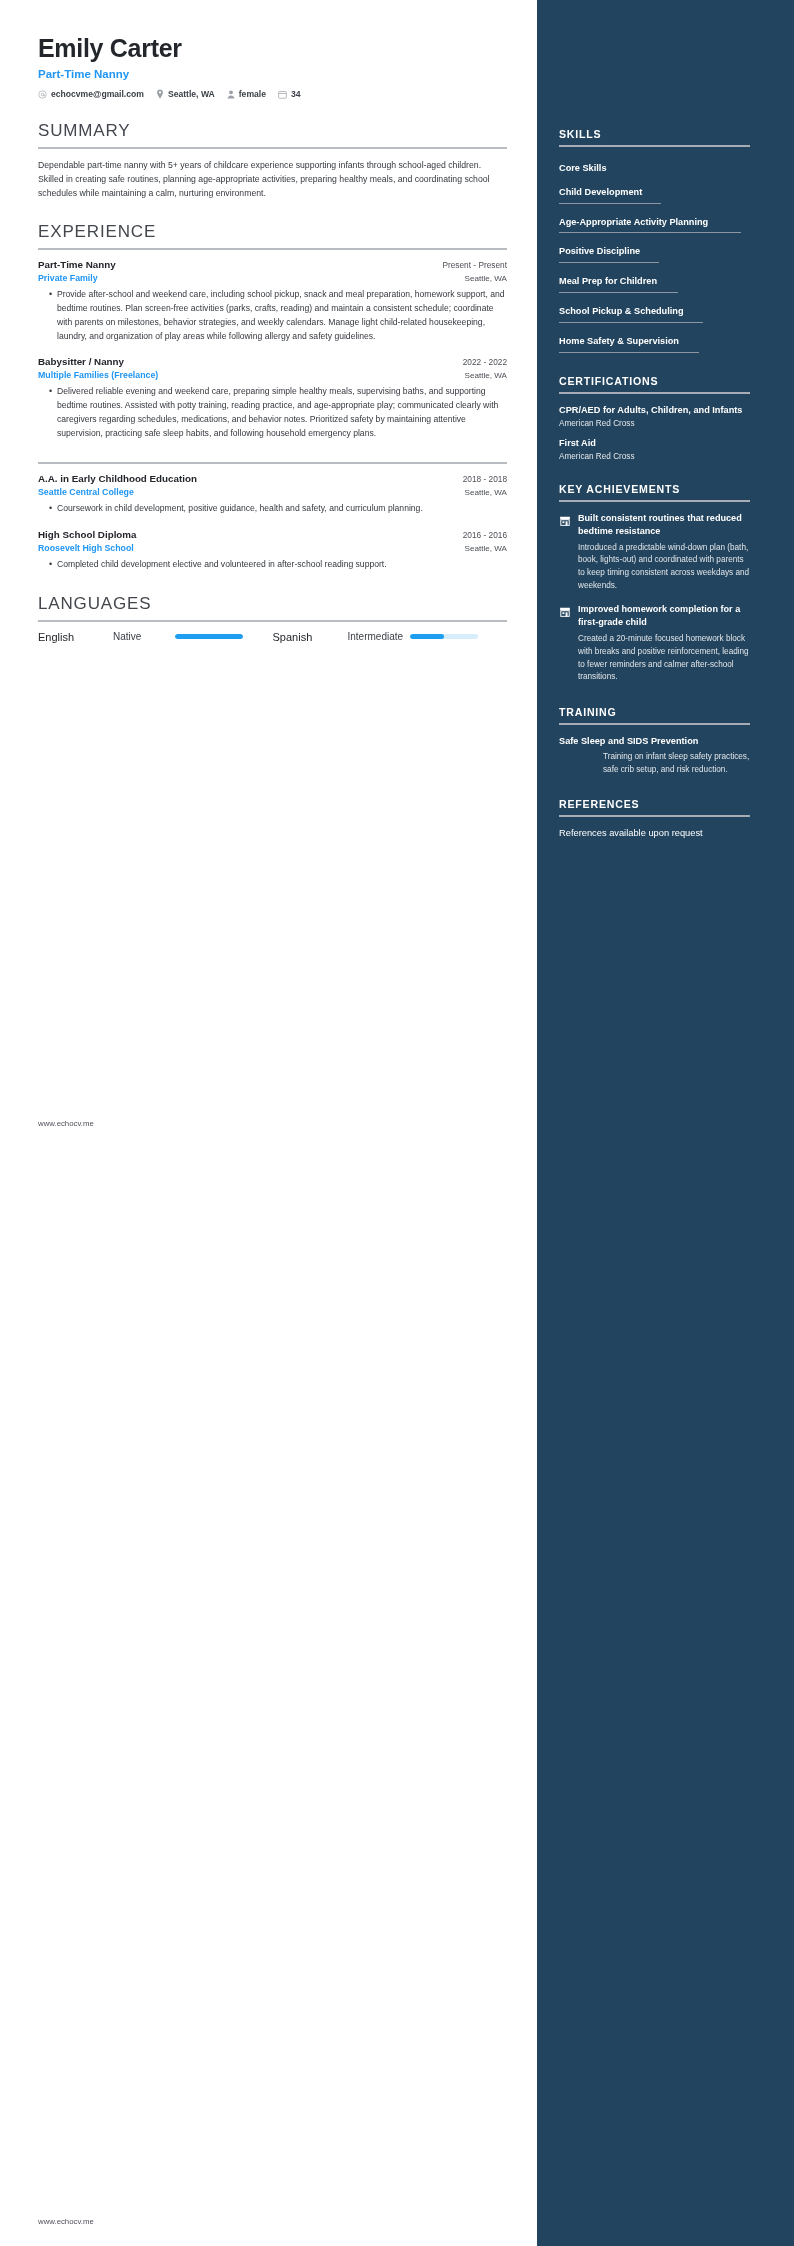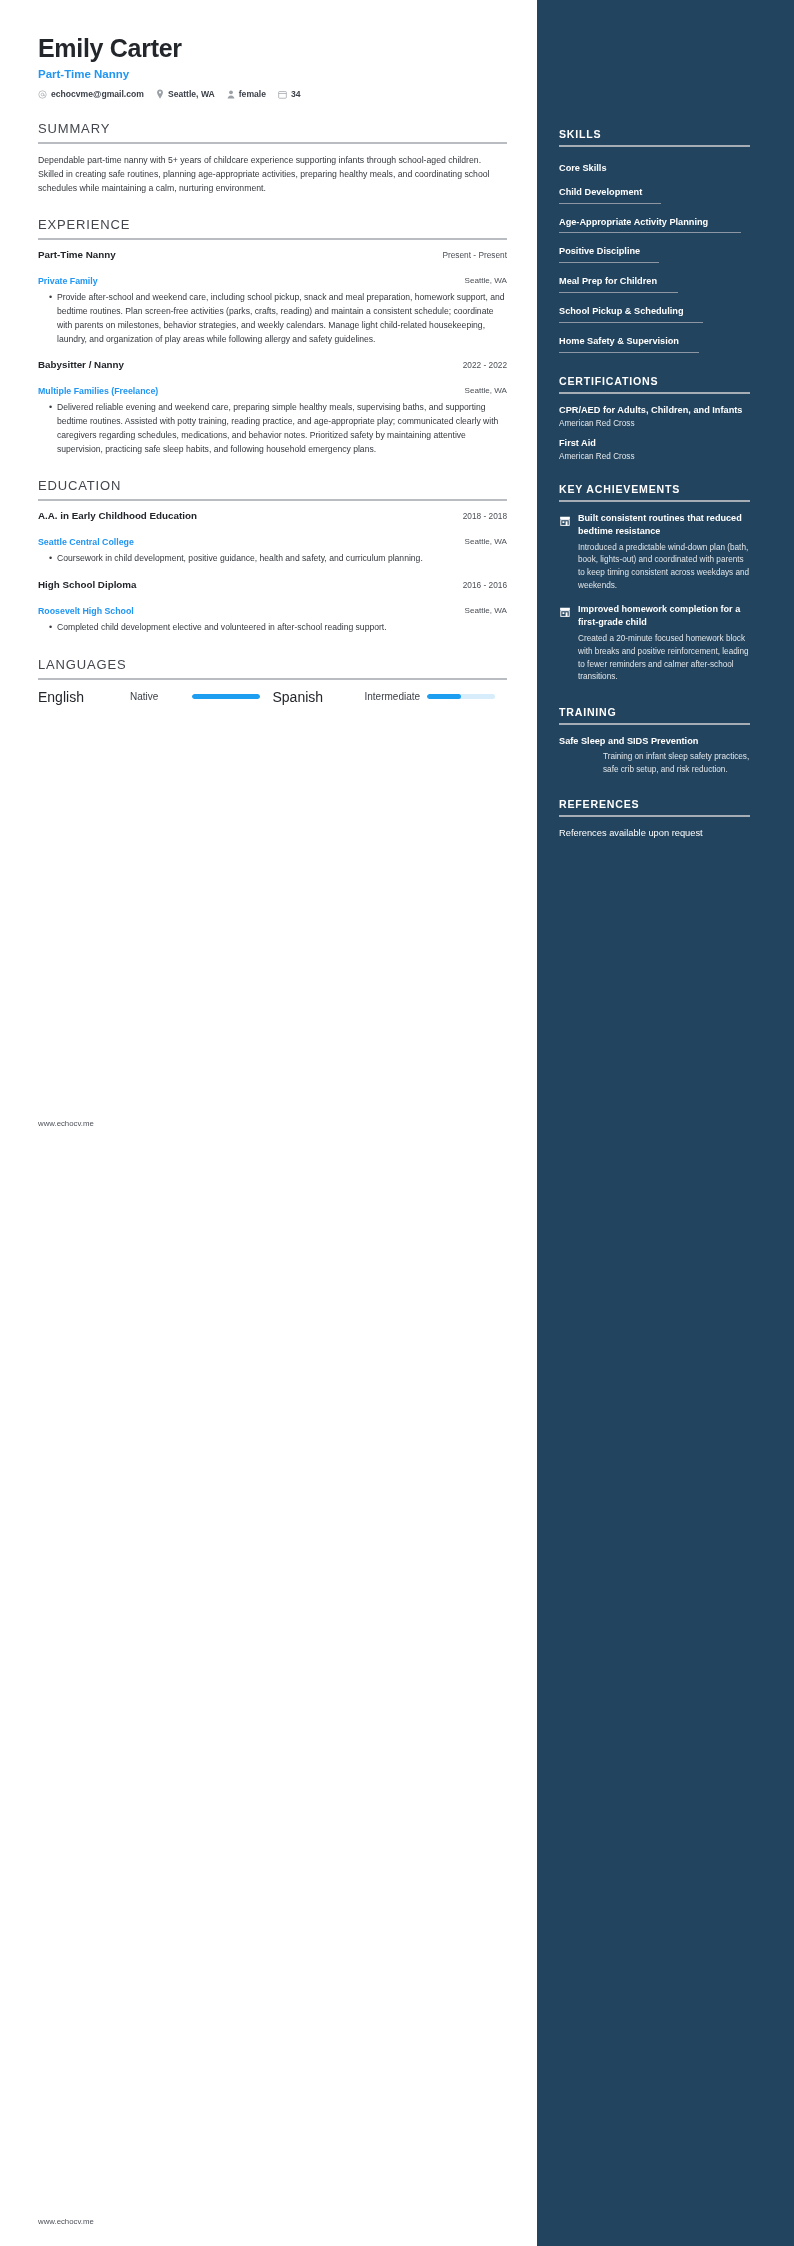--- a/index.html
+++ b/index.html
@@ -44,21 +44,21 @@
     gap: 12px;
     font-size: 8.6px;
     font-weight: bold;
     color: #3c4048;
   }
   .contact-item { display: flex; align-items: center; gap: 4px; }
   .contact-item svg { display: block; }
 
   .section { margin-top: 22px; }
   .section-title {
-    font-size: 13px;
+    font-size: 17px;
     letter-spacing: 0.85px;
     color: #43474d;
     font-weight: normal;
     padding-bottom: 6px;
   }
   .section-rule {
     height: 2px;
     background: #b9bcc0;
     width: 100%;
     margin-bottom: 9px;
@@ -84,22 +84,22 @@
   }
   .entry-dates {
     font-size: 8.3px;
     color: #4a4e55;
     white-space: nowrap;
     padding-left: 10px;
   }
   .entry-sub {
     display: flex;
     justify-content: space-between;
-    align-items: flex-start;
-    margin-top: 16px;
+    align-items: center;
+    margin-top: 3px;
   }
   .entry-org {
     font-size: 8.8px;
     font-weight: bold;
     color: #2196f3;
   }
   .entry-loc {
     font-size: 8.1px;
     color: #4a4e55;
     white-space: nowrap;
@@ -132,23 +132,23 @@
     align-items: center;
     gap: 0;
     margin-top: 3px;
   }
   .lang-block {
     display: flex;
     align-items: center;
     flex: 1 1 50%;
   }
   .lang-name {
-    font-size: 14px;
+    font-size: 11px;
     color: #23262b;
-    width: 92px;
+    width: 75px;
   }
   .lang-level {
     font-size: 10px;
     color: #3c4048;
     width: 62px;
   }
   .lang-bar {
     position: relative;
     width: 68px;
     height: 5px;
@@ -350,21 +350,20 @@
           <span class="entry-org">Multiple Families (Freelance)</span>
           <span class="entry-loc">Seattle, WA</span>
         </div>
         <ul class="bullets">
           <li>Delivered reliable evening and weekend care, preparing simple healthy meals, supervising baths, and supporting bedtime routines. Assisted with potty training, reading practice, and age-appropriate play; communicated clearly with caregivers regarding schedules, medications, and behavior notes. Prioritized safety by maintaining attentive supervision, practicing safe sleep habits, and following household emergency plans.</li>
         </ul>
       </div>
     </div>
 
     <div class="section">
-      <div class="section-title">EDUCATION</div>
       <div class="section-rule"></div>
 
       <div class="entry">
         <div class="entry-head">
           <span class="entry-title">A.A. in Early Childhood Education</span>
           <span class="entry-dates">2018  -  2018</span>
         </div>
         <div class="entry-sub">
           <span class="entry-org">Seattle Central College</span>
           <span class="entry-loc">Seattle, WA</span>

